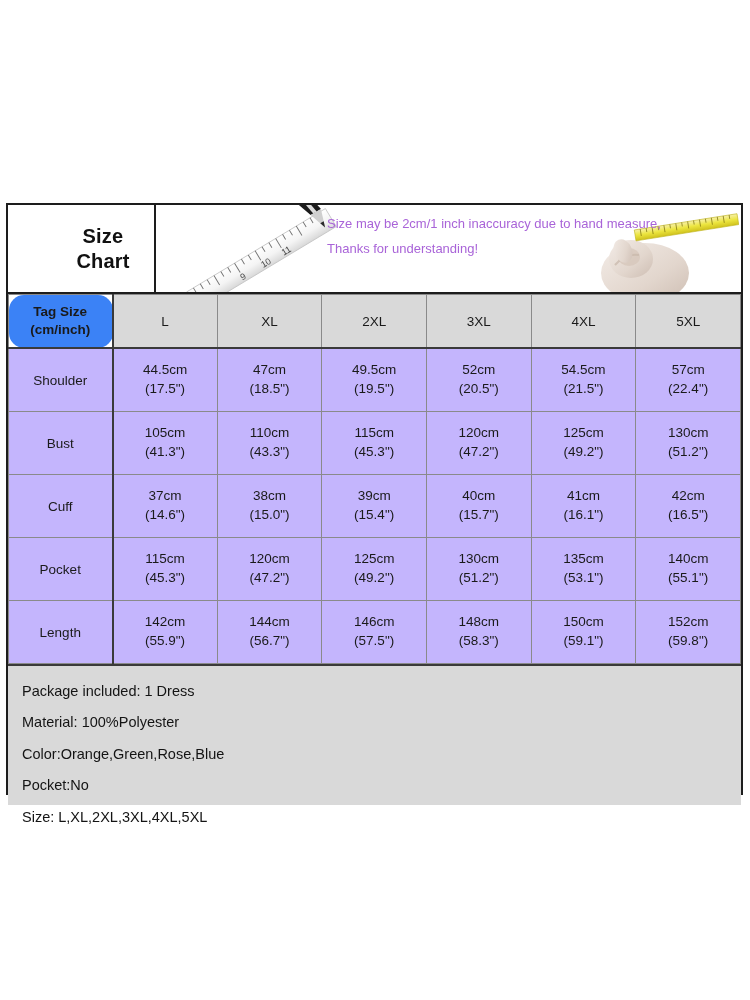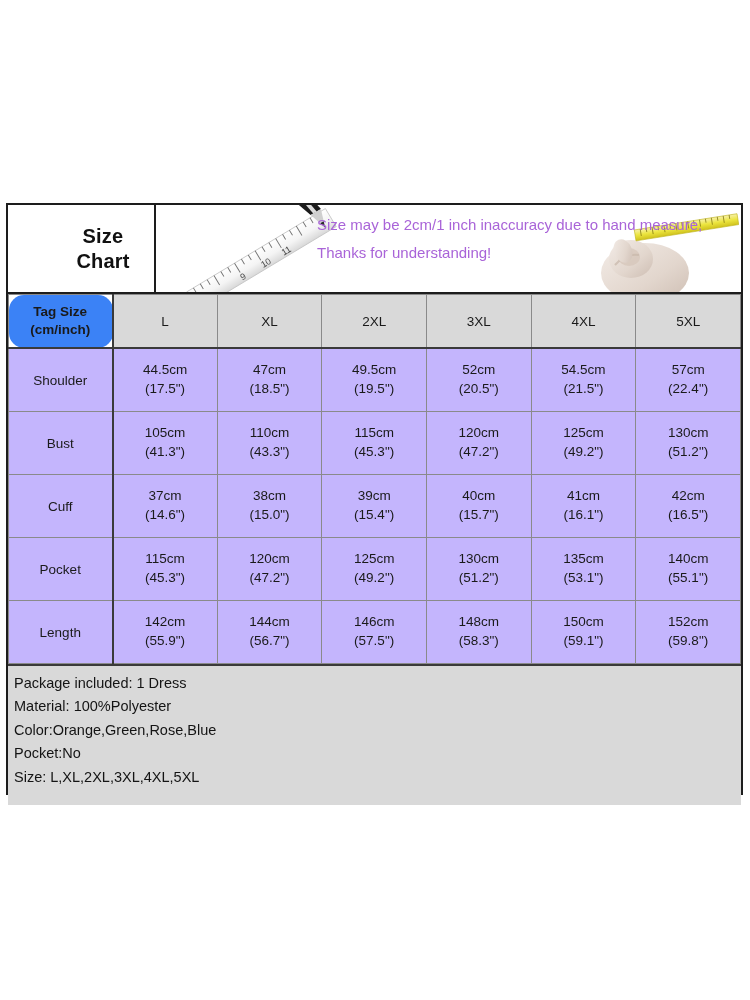--- a/index.html
+++ b/index.html
@@ -78,22 +78,22 @@
     pointer-events: none;
   }
 
   .banner-lines {
     position: absolute;
     left: 158px;
     top: 9px;
     width: 370px;
   }
   .banner-lines p {
-    margin: 0 0 5px 3px;
-    font-size: 15px;
+    margin: 0 0 5px 13px;
+    font-size: 13px;
     color: #a964d8;
     line-height: 1.52;
     white-space: nowrap;
   }
 
   
   table.size-table {
     width: 100%;
     border-collapse: collapse;
     table-layout: fixed;
@@ -145,21 +145,21 @@
 
   
   .info-block {
     background: #d9d9d9;
     border-top: 2px solid #3a3a3a;
     padding: 6px 6px 8px 6px;
     box-sizing: border-box;
     height: 141px;
   }
   .info-block p {
-    margin: 0;
+    margin: 8px;
     font-size: 14.5px;
     color: #141414;
     line-height: 1.62;
     white-space: nowrap;
   }
 </style>
 </head>
 <body>
 
 <div id="chart-wrap">

